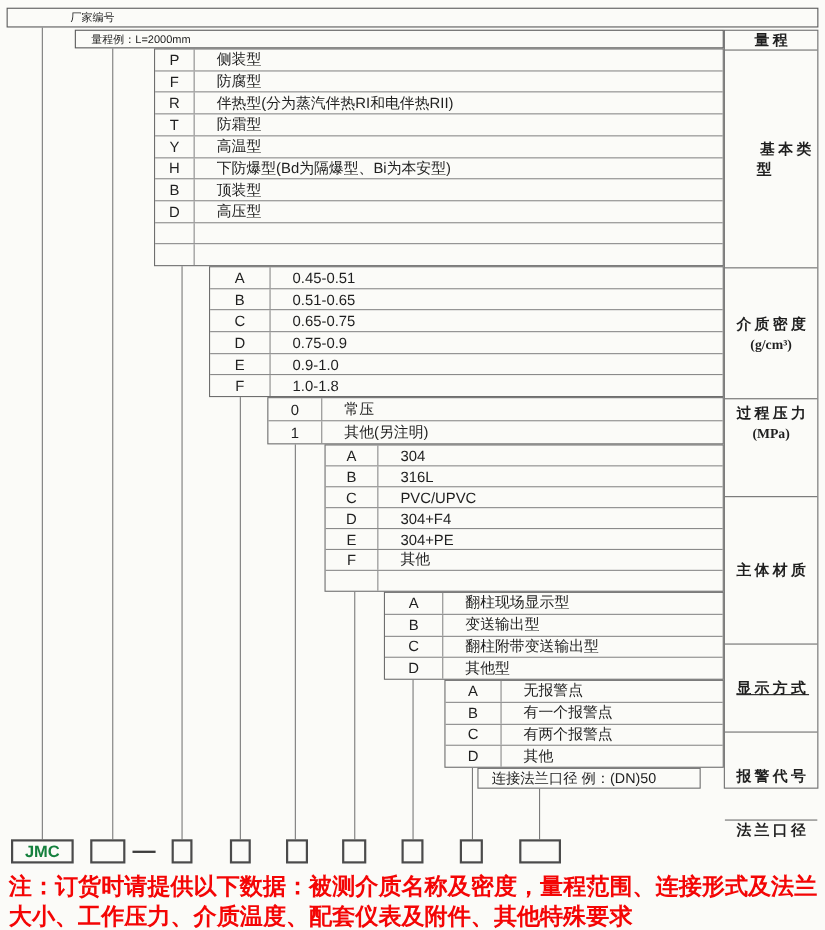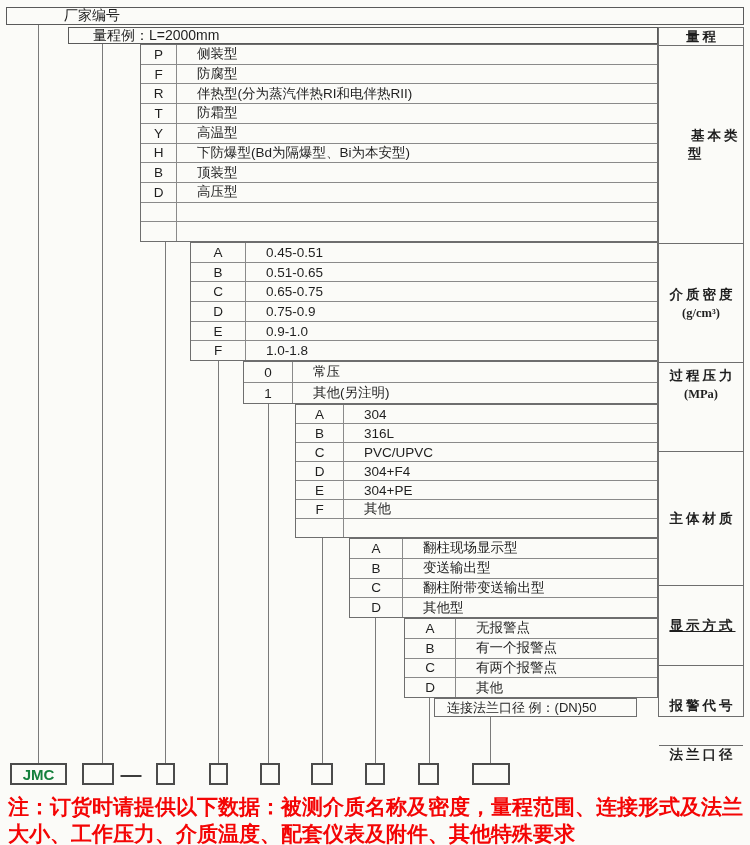--- a/index.html
+++ b/index.html
@@ -8,21 +8,21 @@
     background:#fbfbf8;
     font-family:"Liberation Sans","DejaVu Sans",sans-serif;
     color:#1f1f1f;
     overflow:hidden;
   }
   .abs{position:absolute;box-sizing:border-box;}
   
   .hbox{
     border:1px solid #5a5a5a;
     display:flex;align-items:center;
-    font-size:14px;background:transparent;
+    font-size:10px;background:transparent;
   }
   
   .tbl{
     position:absolute;box-sizing:border-box;
     display:flex;flex-direction:column;
     border:1px solid #6e6e6e;
     font-size:13.5px;
   }
   .trow{flex:1;display:flex;min-height:0;}
   .trow + .trow{border-top:1px solid #8a8a8a;}
@@ -82,21 +82,21 @@
 </style>
 </head>
 <body>
 
 <div class="abs" style="left:0;top:0;width:750px;height:845px;">
 
   <div class="hbox abs" style="left:6px;top:7px;width:738px;height:18px;padding-left:57px;">
     <span>厂家编号</span>
   </div>
 
-  <div class="hbox abs" style="left:68px;top:27px;width:590px;height:17px;padding-left:24px;">
+  <div class="hbox abs" style="left:68px;top:27px;width:590px;height:17px;padding-left:14px;">
     <span>量程例：L=2000mm</span>
   </div>
 
   <div class="side">
     <div class="scell" style="height:17px;">
       <span>量程</span>
     </div>
     <div class="scell" style="height:198px;padding-left:29px;">
       <span>基本类型</span>
     </div>

